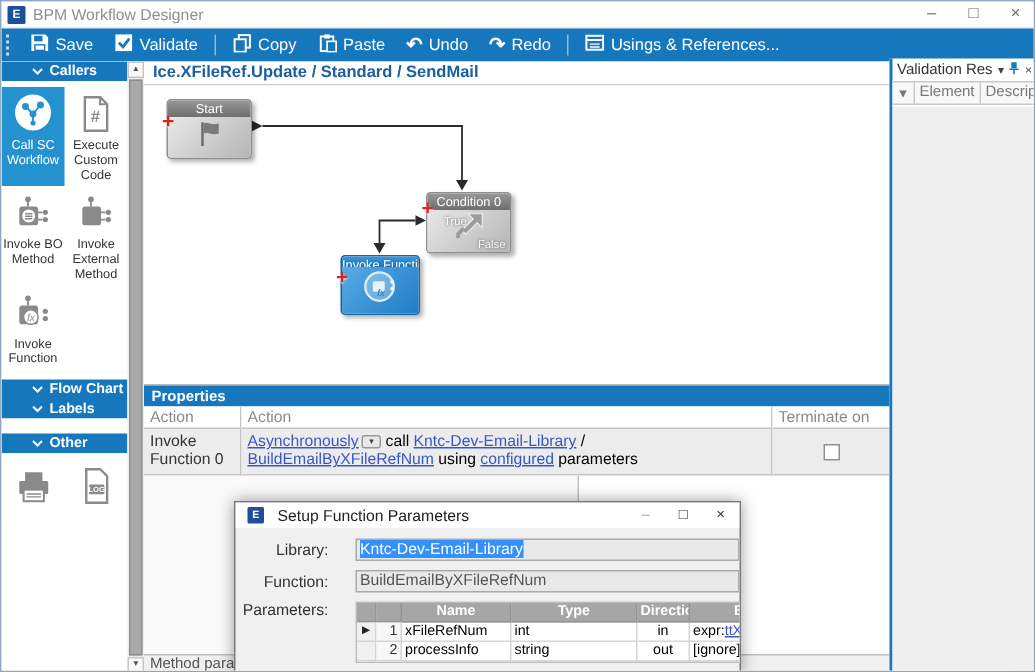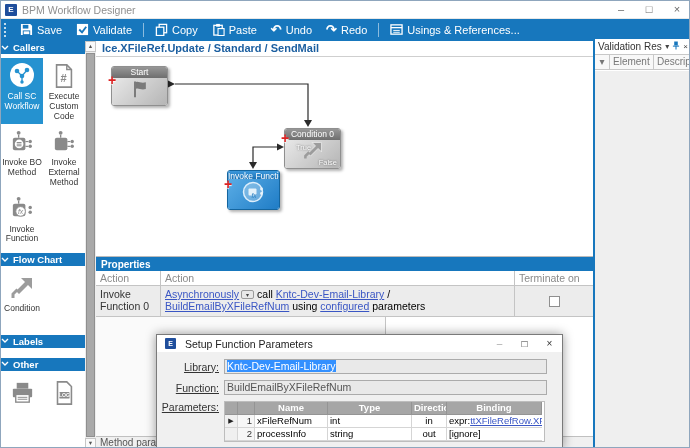--- a/index.html
+++ b/index.html
@@ -15,21 +15,21 @@
 
   
   .toolbar { position:absolute; left:0; top:18px; width:690px; height:22px; background:#1777bd; display:flex; align-items:center; }
   .grip { width:4px; height:14px; border-left:2px dotted rgba(255,255,255,.75); margin:0 5px 0 3px; }
   .tb-btn { display:flex; align-items:center; gap:4px; color:#fff; font-size:11px; padding:0 7px; height:22px; white-space:nowrap; }
   .tb-sep { width:1px; height:14px; background:rgba(255,255,255,.5); margin:0 4px; }
   .tb-glyph { font-size:13px; font-weight:bold; line-height:12px; }
 
   
   .palette { position:absolute; left:0; top:40px; width:84px; height:408px; background:#fff; overflow:hidden; }
-  .sec-head { height:13px; background:#1777bd; color:#fff; font-size:9.5px; font-weight:bold; display:flex; align-items:center; gap:4px; padding-left:0; }
+  .sec-head { height:13px; background:#1777bd; color:#fff; font-size:9.5px; font-weight:bold; display:flex; align-items:center; gap:4px; padding-left:20px; }
   .sec-items { display:flex; flex-wrap:wrap; padding:4px 0 6px 0; background:#fff; }
   .pitem { width:42px; display:flex; flex-direction:column; align-items:center; padding:4px 0 3px 0; }
   .pitem.sel { background:#2592d0; }
   .pitem.sel .plabel { color:#fff; }
   .picon { width:28px; height:28px; display:flex; align-items:center; justify-content:center; }
   .plabel { font-size:8.5px; line-height:1.15; color:#333; text-align:center; margin-top:2px; width:40px; }
 
   .vscroll { position:absolute; left:84px; top:40px; width:11px; height:408px; background:#ececec; }
   .vs-btn { position:absolute; left:0; width:11px; height:11px; background:#fafafa; border:1px solid #c6c6c6; font-size:5.5px; color:#555; text-align:center; line-height:9px; }
   .vs-thumb { position:absolute; left:1px; top:12px; width:9px; height:384px; background:#a9a9a9; border:1px solid #8f8f8f; }
@@ -79,29 +79,29 @@
   .val-head .ttl { white-space:nowrap; overflow:hidden; flex:1; }
   .vicon { font-size:8px; color:#444; }
   .val-cols { height:16px; display:flex; border-top:1px solid #c8c8c8; border-bottom:1px solid #c8c8c8; background:#f8f8f8; }
   .vcol { font-size:10px; color:#777; border-right:1px solid #c8c8c8; padding:1px 3px; overflow:hidden; white-space:nowrap; }
   .v-filter { width:15px; text-align:center; }
   .v-el { width:44px; }
   .v-desc { flex:1; border-right:none; }
   .val-body { flex:1; background:#efefef; border-top:1px solid #fff; }
 
   
-  .dialog { position:absolute; left:155px; top:333px; width:407px; height:115px; background:#f0f0f0; border:1px solid #7a7a7a; box-shadow:0 0 10px rgba(0,0,0,.4); z-index:10; overflow:hidden; }
+  .dialog { position:absolute; left:155px; top:333px; width:338px; height:115px; background:#f0f0f0; border:1px solid #7a7a7a; box-shadow:0 0 10px rgba(0,0,0,.4); z-index:10; overflow:hidden; }
   .dlg-title { height:17px; background:#fff; display:flex; align-items:center; padding-left:4px; }
   .dlg-title .app-ico { width:11px; height:11px; line-height:11px; font-size:7px; }
   .dlg-name { font-size:10.5px; color:#222; }
   .dlg-ctrls { margin-left:auto; display:flex; }
   .dlg-ctrl { width:25px; text-align:center; font-size:10px; color:#333; line-height:16px; }
   .dlg-ctrl.dim { color:#aaa; }
   .frow { display:flex; align-items:center; margin-top:7px; }
-  .flabel { width:62px; text-align:right; font-size:10.5px; color:#333; margin-right:5px; flex:none;text-decoration:underline; }
+  .flabel { width:62px; text-align:right; font-size:10.5px; color:#333; margin-right:18px; flex:none; }
   .ffield { width:323px; height:15px; background:#e9e9e9; border:1px solid #ababab; font-size:10.5px; padding:0 2px; line-height:13px; white-space:nowrap; overflow:hidden; }
   .ffield .selhl { background:#3390ff; color:#fff; }
   .ffield.ro { color:#555; }
   .frow.top { align-items:flex-start; }
   .ptable2 { width:321px; border:1px solid #bdbdbd; background:#fff; }
   .dgrow { display:flex; height:13px; }
   .dgcell { border-right:1px solid #d5d5d5; border-bottom:1px solid #d5d5d5; font-size:9.5px; line-height:12px; padding:0 2px; white-space:nowrap; overflow:hidden; }
   .dghead .dgcell { background:#a6a6a6; color:#fff; font-weight:bold; text-align:center; border-right:1px solid #949494; border-bottom:1px solid #949494; }
   .dg-sel { width:13px; background:#f0f0f0; text-align:center; font-size:7px; color:#222; }
   .dg-num { width:17px; background:#f7f7f7; text-align:right; color:#333; }
@@ -261,31 +261,20 @@
         <div class="plabel">Invoke Function</div>
       </div>
     </div>
 
     <div class="sec-head">
       <svg width="8" height="6">
           <path d="M1 1 L4 4 L7 1" stroke="#fff" stroke-width="1.4" fill="none"></path>
         </svg>
       <span>Flow Chart</span>
     </div>
-    <div class="sec-items" style="padding-bottom:18px;">
-      <div class="pitem">
-        <div class="picon">
-            <svg width="26" height="26" viewBox="0 0 26 26">
-              <polygon points="12,3 23,3 23,14 19,10 10,19 7,16 16,7" fill="#9c9c9c"></polygon>
-              <polyline points="8.5,14.5 4,19 4,23" fill="none" stroke="#9c9c9c" stroke-width="3"></polyline>
-            </svg>
-          </div>
-        <div class="plabel">Condition</div>
-      </div>
-    </div>
 
     <div class="sec-head">
       <svg width="8" height="6">
           <path d="M1 1 L4 4 L7 1" stroke="#fff" stroke-width="1.4" fill="none"></path>
         </svg>
       <span>Labels</span>
     </div>
     <div class="sec-items">
     </div>
 

